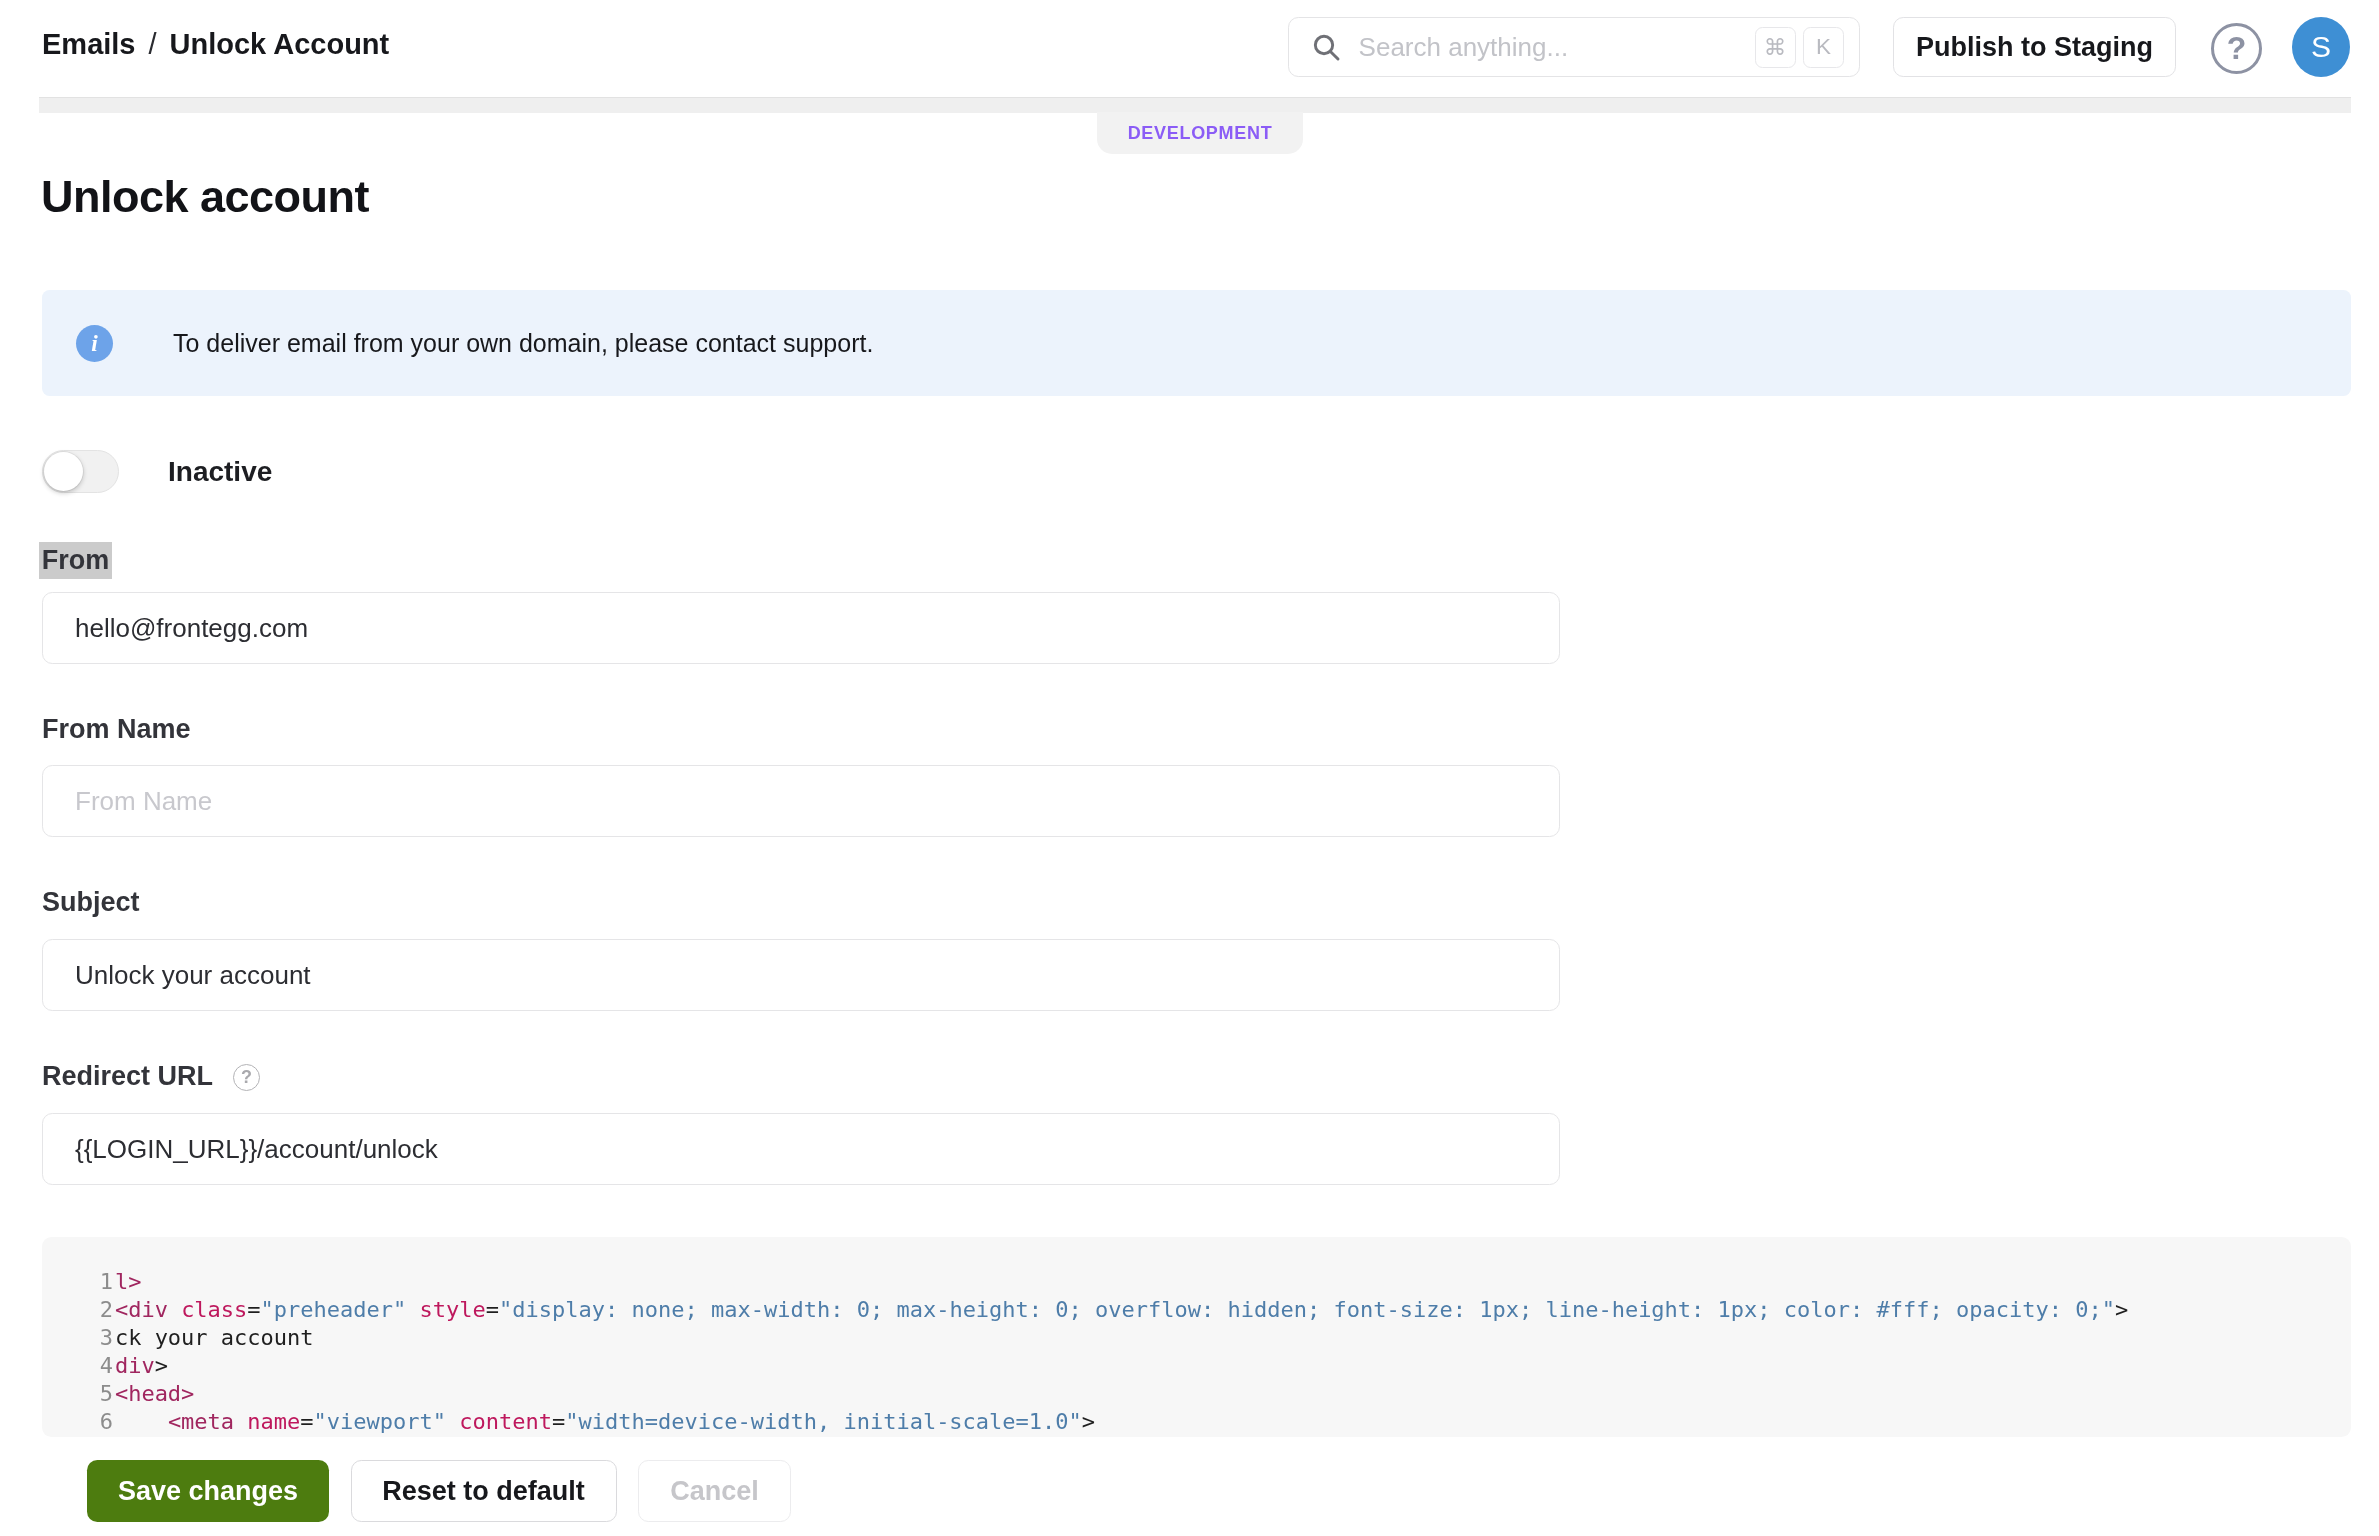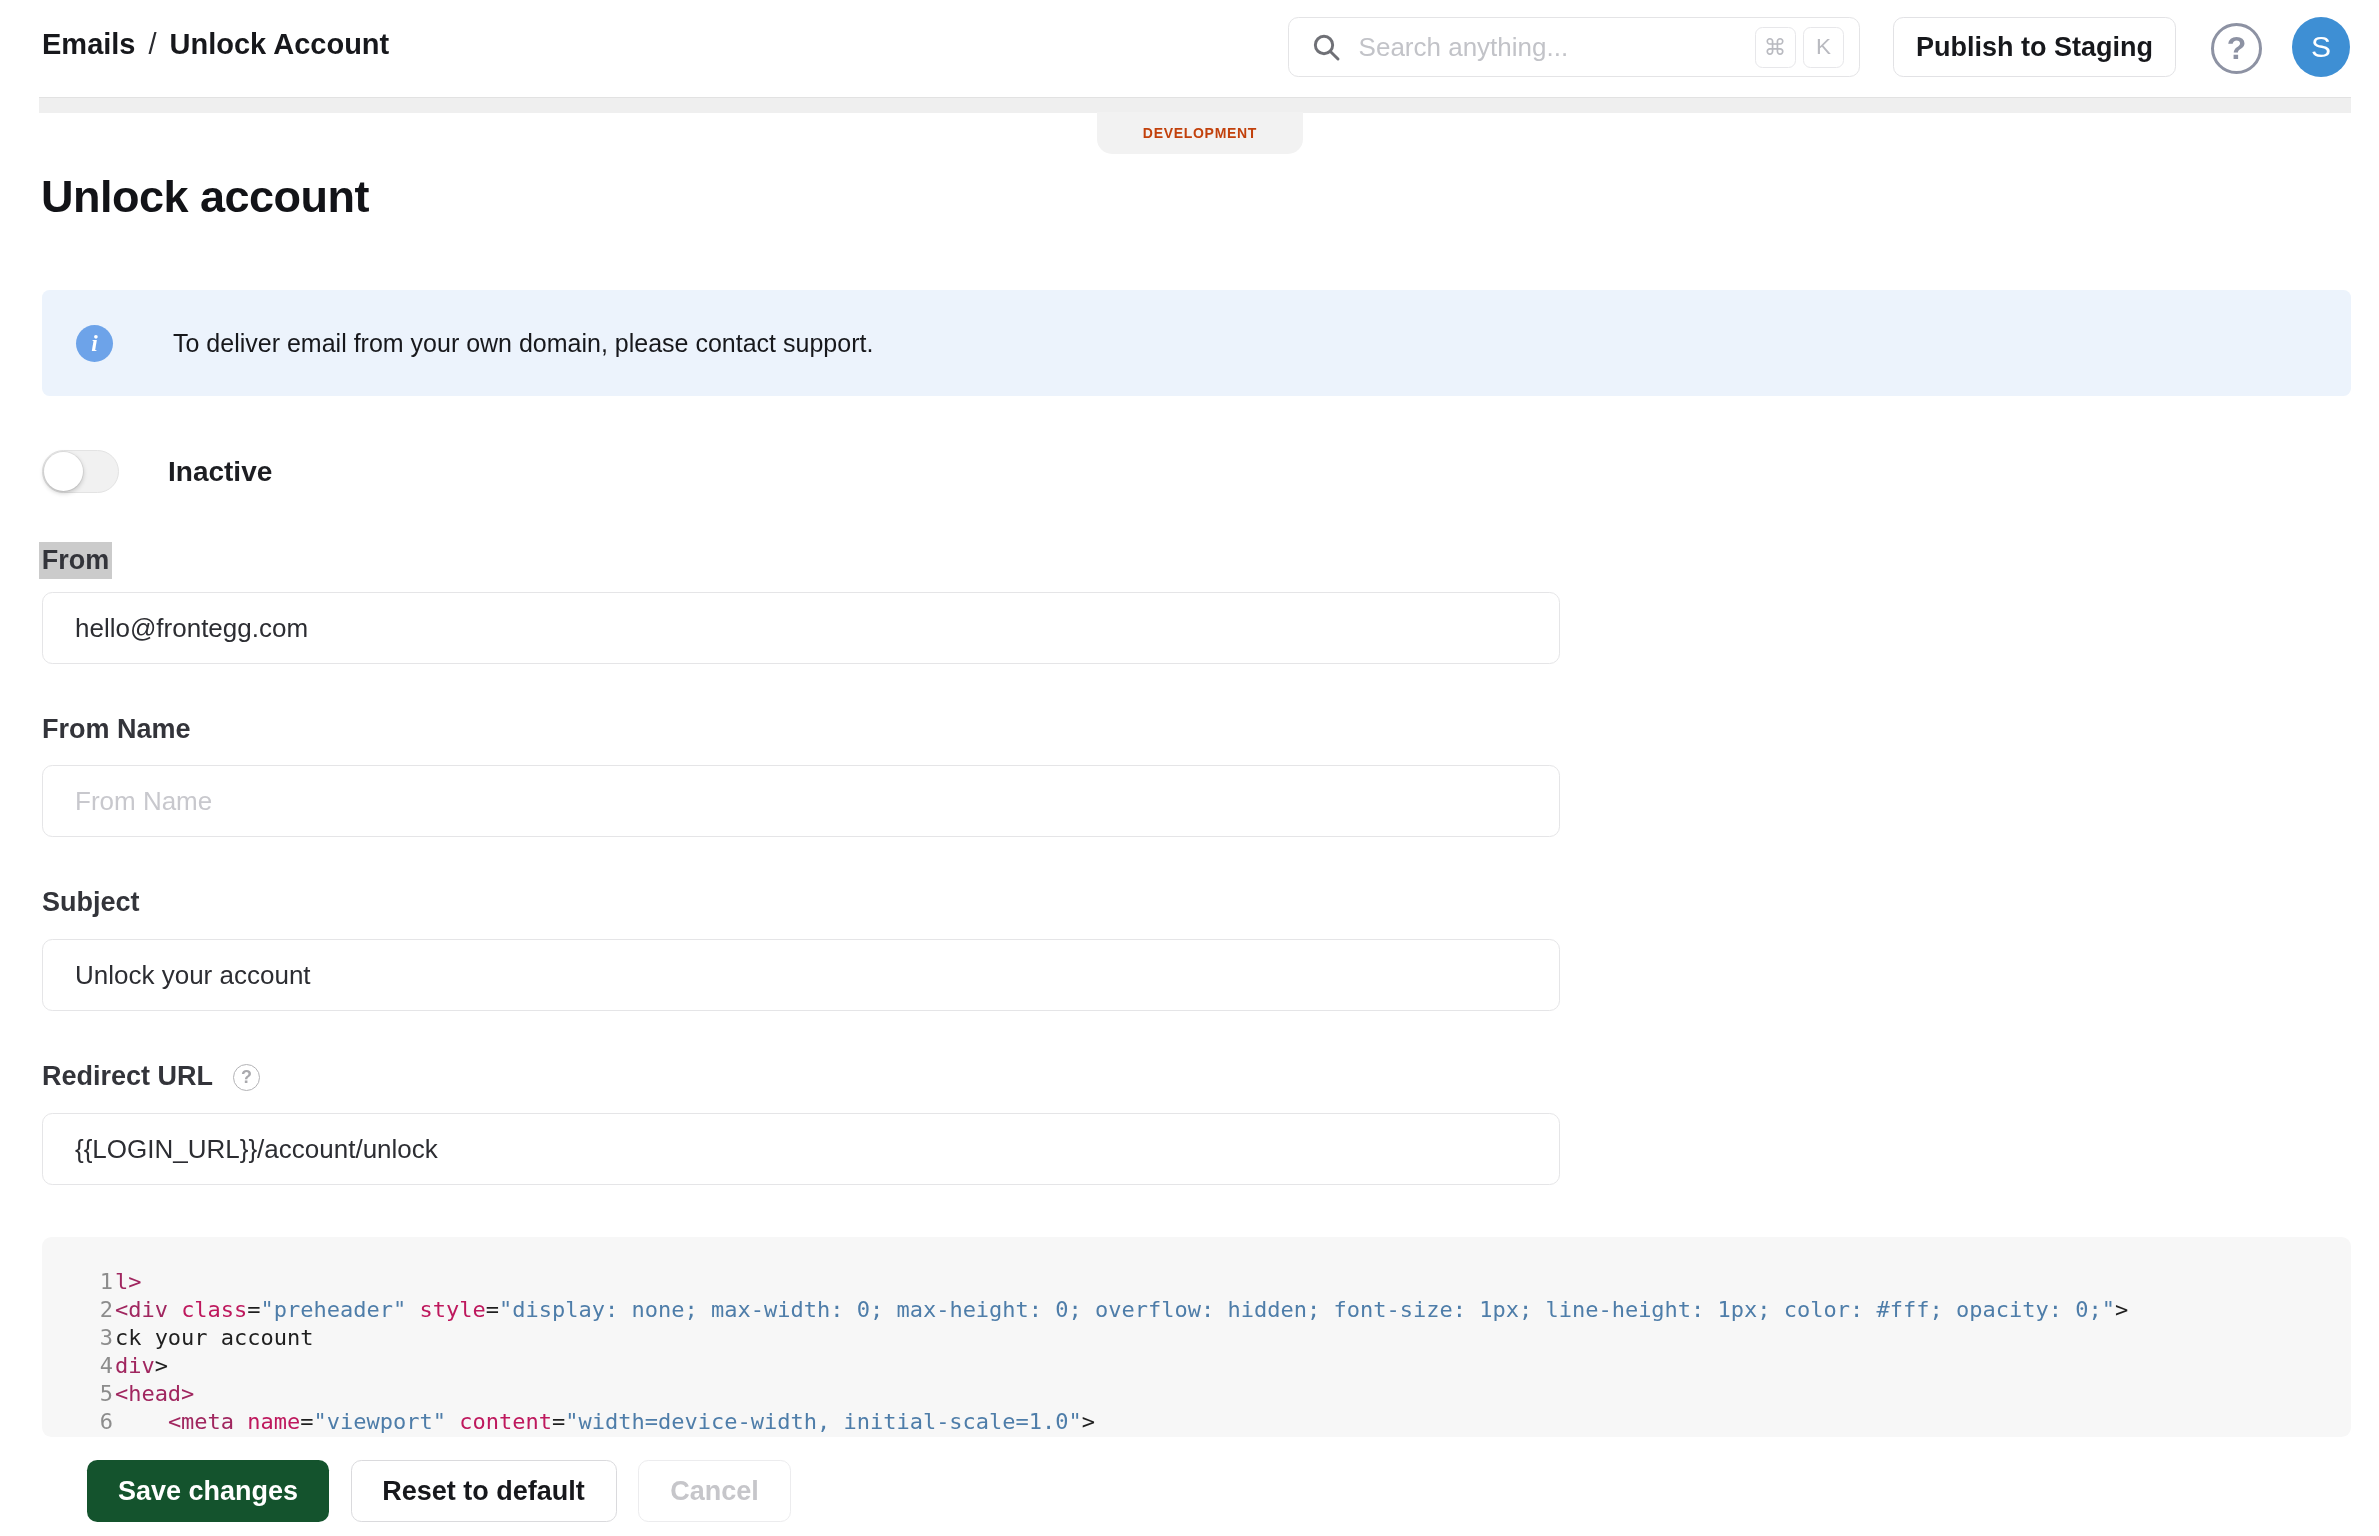--- a/index.html
+++ b/index.html
@@ -70,21 +70,21 @@
   .env-strip {
     position: absolute; left: 39px; top: 97px; width: 2312px; height: 16px;
     background: #efefef; border-top: 0.9px solid #e2e2e2;
   }
   .env-tab {
     position: absolute; left: 1097px; top: 112px; width: 206px; height: 42px;
     background: #f2f2f2; border-radius: 0 0 15px 15px;
     display: flex; align-items: center; justify-content: center;
   }
   .env-tab span {
-    color: #c2410c; font-size: 14px; font-weight: 600; letter-spacing: 0.7px;
+    color: #8b5cf6; font-size: 18px; font-weight: 600; letter-spacing: 0.7px;
   }
 
   
   .page-title {
     position: absolute; left: 41px; top: 171px;
     font-size: 45px; font-weight: 800; color: #121317; letter-spacing: -0.5px;
   }
 
   
   .banner {
@@ -140,21 +140,21 @@
   .code-line { display: flex; line-height: 28px; white-space: pre; }
   .code-line .ln { color: #8c8c8c; flex: 0 0 17px; text-align: right; margin-right: 1.9px; }
   .tok-plain { color: #1f1f1f; }
   .tok-tag { color: #a0265f; }
   .tok-attr { color: #be185d; }
   .tok-str { color: #4e7da9; }
 
   
   .actions { position: absolute; left: 87px; top: 1460px; display: flex; gap: 21.5px; }
   .save-btn {
-    width: 242px; height: 62px; background: #14532d; color: #fff;
+    width: 242px; height: 62px; background: #4d7c0f; color: #fff;
     border-radius: 10.3px; font-size: 27px; font-weight: 600;
   }
   .reset-btn {
     width: 266px; height: 62px; background: #fff; color: #17181c;
     border: 1.9px solid #dadadd; border-radius: 10.3px; font-size: 27px; font-weight: 600;
   }
   .cancel-btn {
     width: 153px; height: 62px; background: #fff; color: #c6c6ca;
     border: 1.9px solid #ececee; border-radius: 10.3px; font-size: 27px; font-weight: 600;
   }

